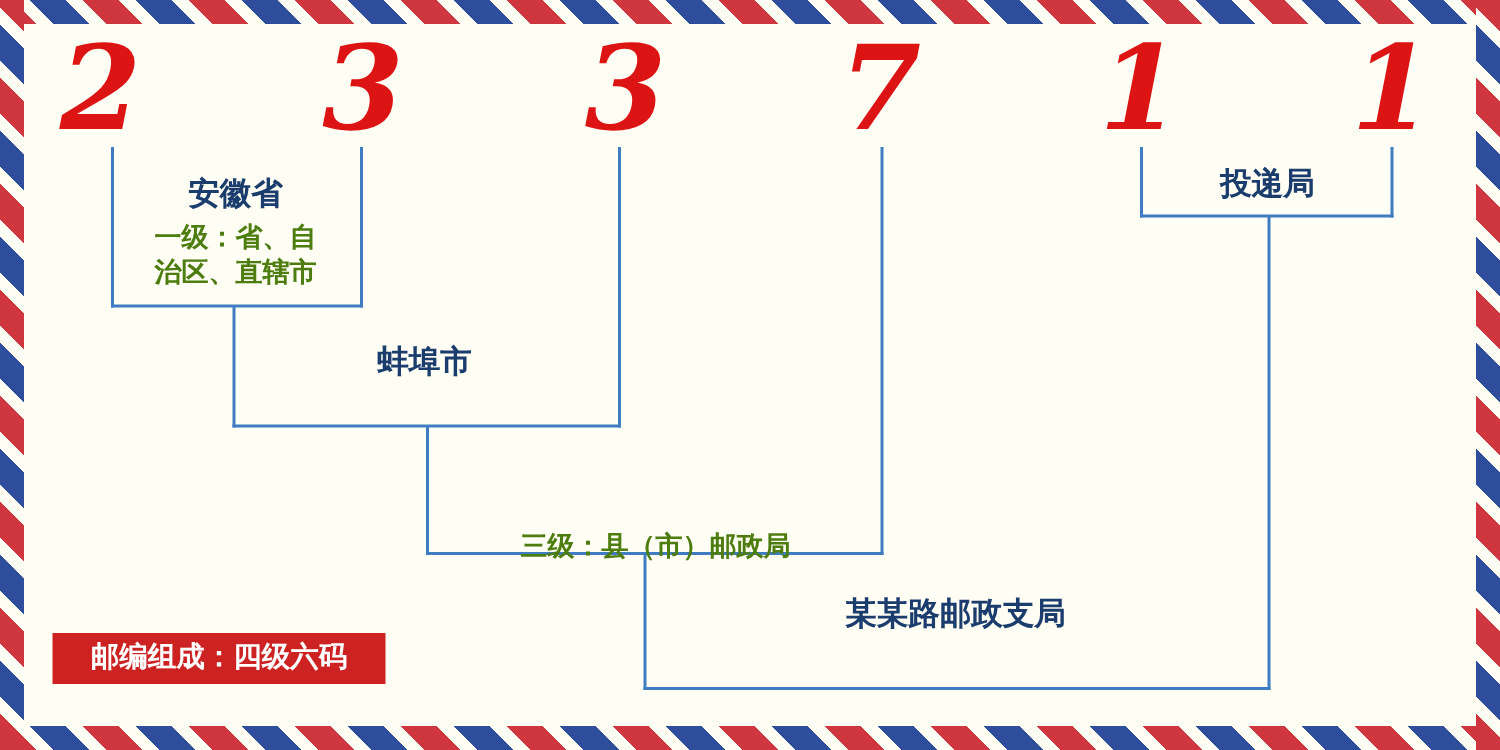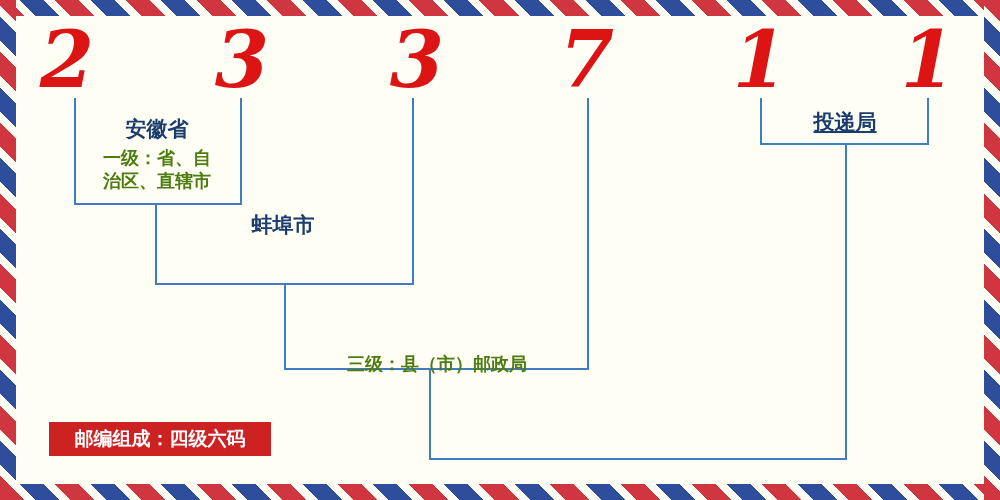--- a/index.html
+++ b/index.html
@@ -67,21 +67,21 @@
   .lbl-red {
     position: absolute;
     color: #4d7c0f;
     font-weight: bold;
     font-size: 18px;
     text-align: center;
   }
 
   .badge {
     position: absolute;
-    left: 49px;
+    left: 35px;
     top: 422px;
     width: 222px;
     height: 34px;
     line-height: 34px;
     background: #cc2222;
     color: #ffffff;
     font-weight: bold;
     font-size: 19px;
     text-align: center;
   }
@@ -120,21 +120,22 @@
   <div class="hline" style="left:760px; top:143px; width:169px;"></div>
 
   <div class="vline" style="left:429px; top:368px; height:92px;"></div>
   <div class="vline" style="left:845px; top:144px; height:316px;"></div>
   <div class="hline" style="left:429px; top:458px; width:418px;"></div>
 
   <div class="lbl-navy" style="left:77px; top:115px; width:160px;">安徽省</div>
   <div class="lbl-red" style="left:77px; top:146px; width:160px;">一级：省、自</div>
   <div class="lbl-red" style="left:77px; top:169px; width:160px;">治区、直辖市</div>
 
-  <div class="lbl-navy" style="left:203px; top:211px; width:160px;">蚌埠市</div>
+  <div class="lbl-navy" style="left:203px; top:227px; width:160px;">蚌埠市</div>
 
   <div class="lbl-red" style="left:307px; top:352px; width:260px;">三级：县（市）邮政局</div>
 
-  <div class="lbl-navy" style="left:765px; top:108px; width:160px;text-decoration:underline;">投递局</div>
+  <div class="lbl-navy" style="left:765px; top:108px; width:160px;">投递局</div>
+  <div class="lbl-navy" style="left:507px; top:395px; width:260px;">某某路邮政支局</div>
 
   <div class="badge">邮编组成：四级六码</div>
 
 </div>
 
 </body></html>

